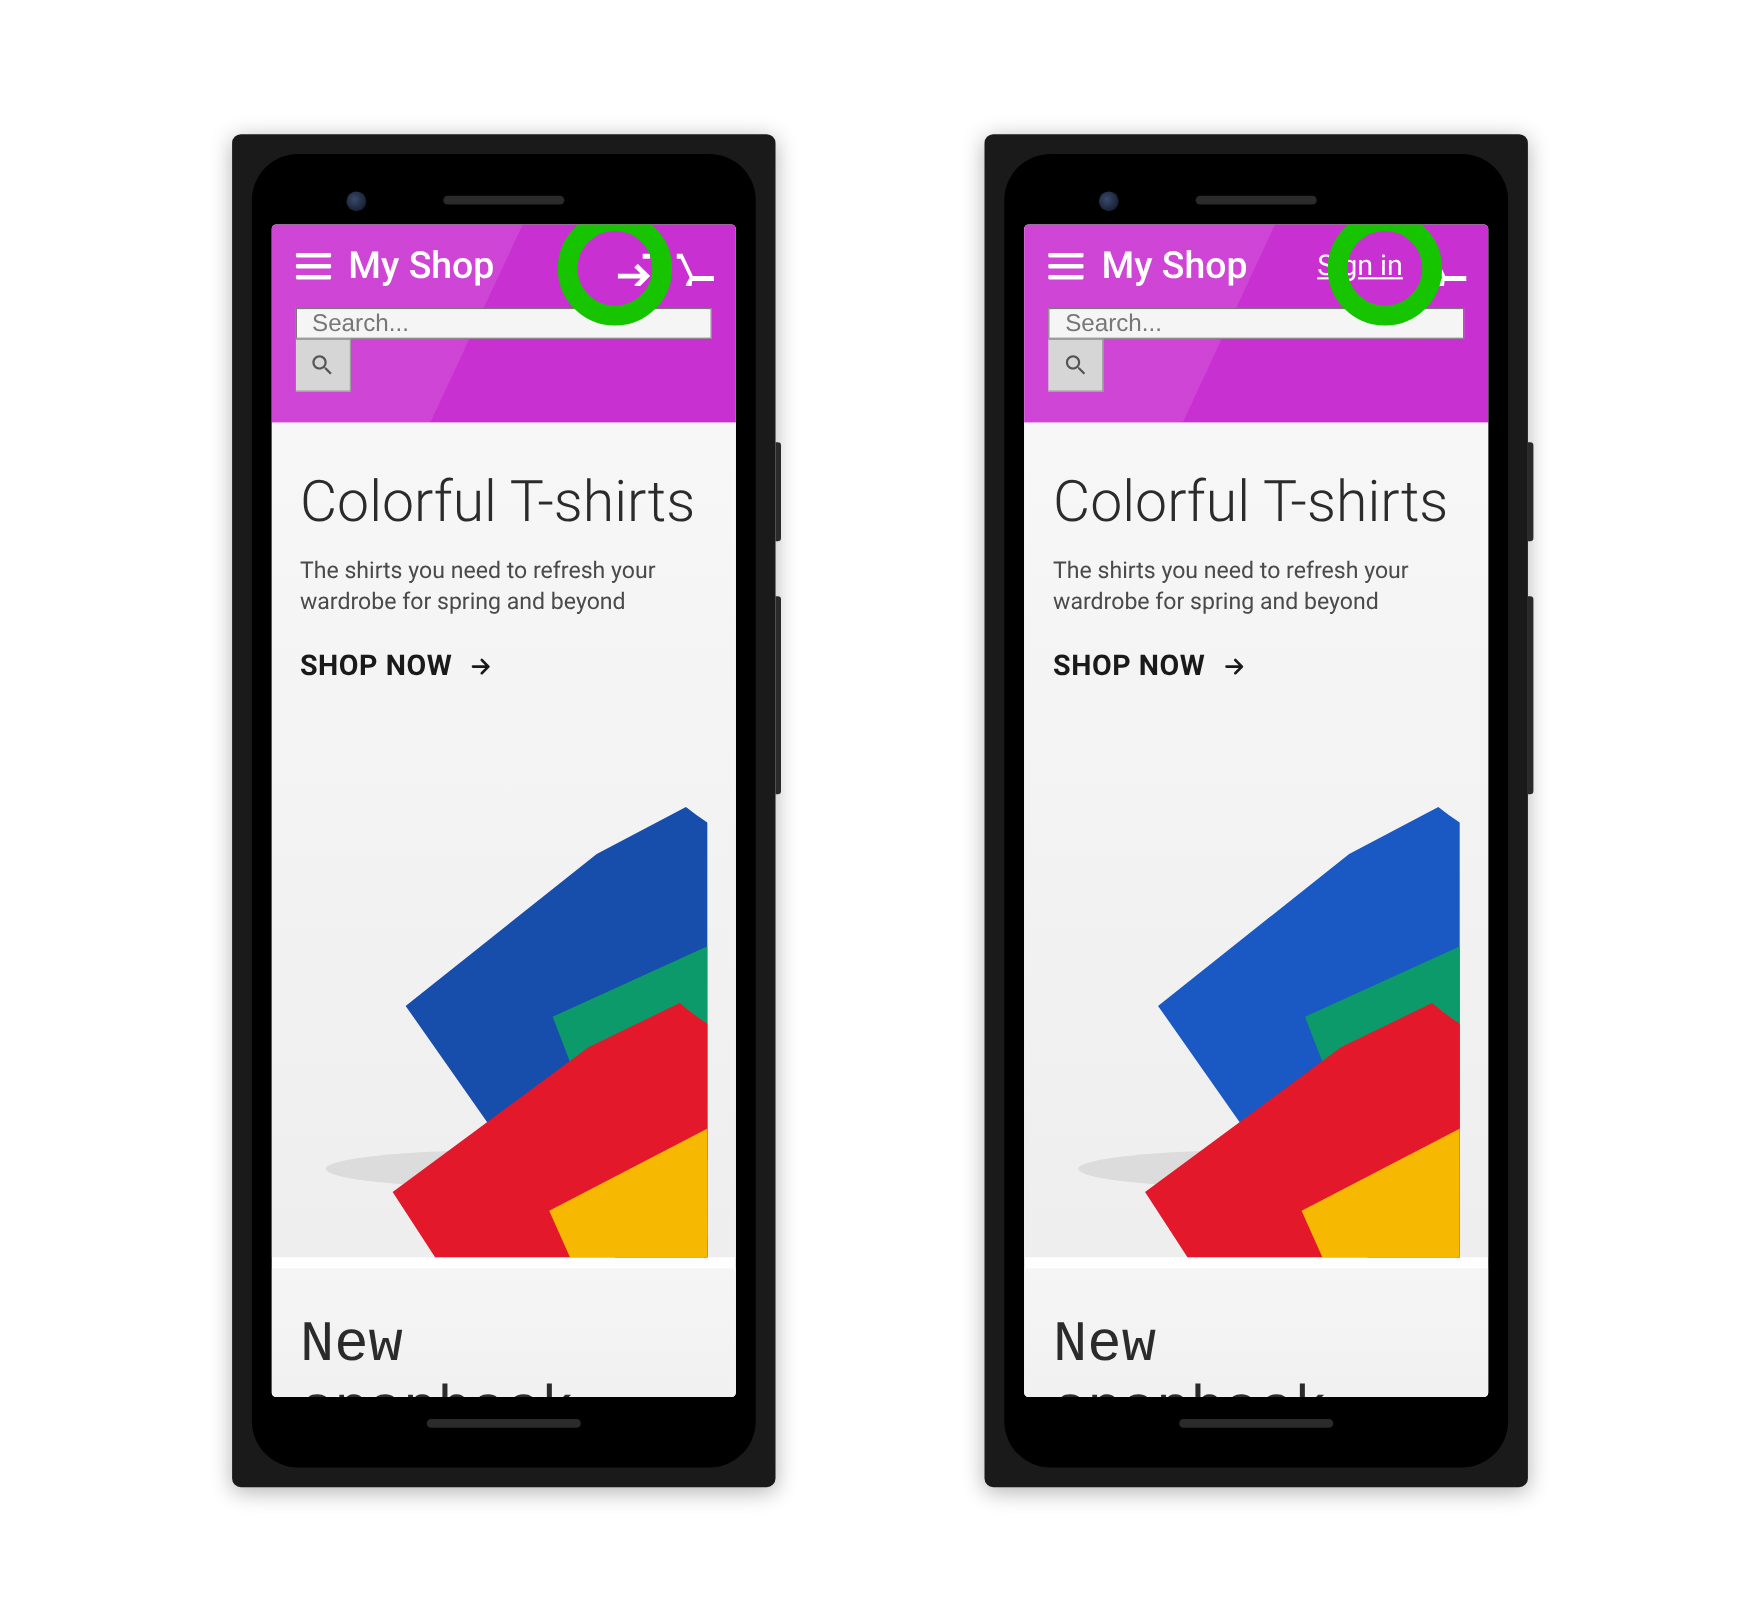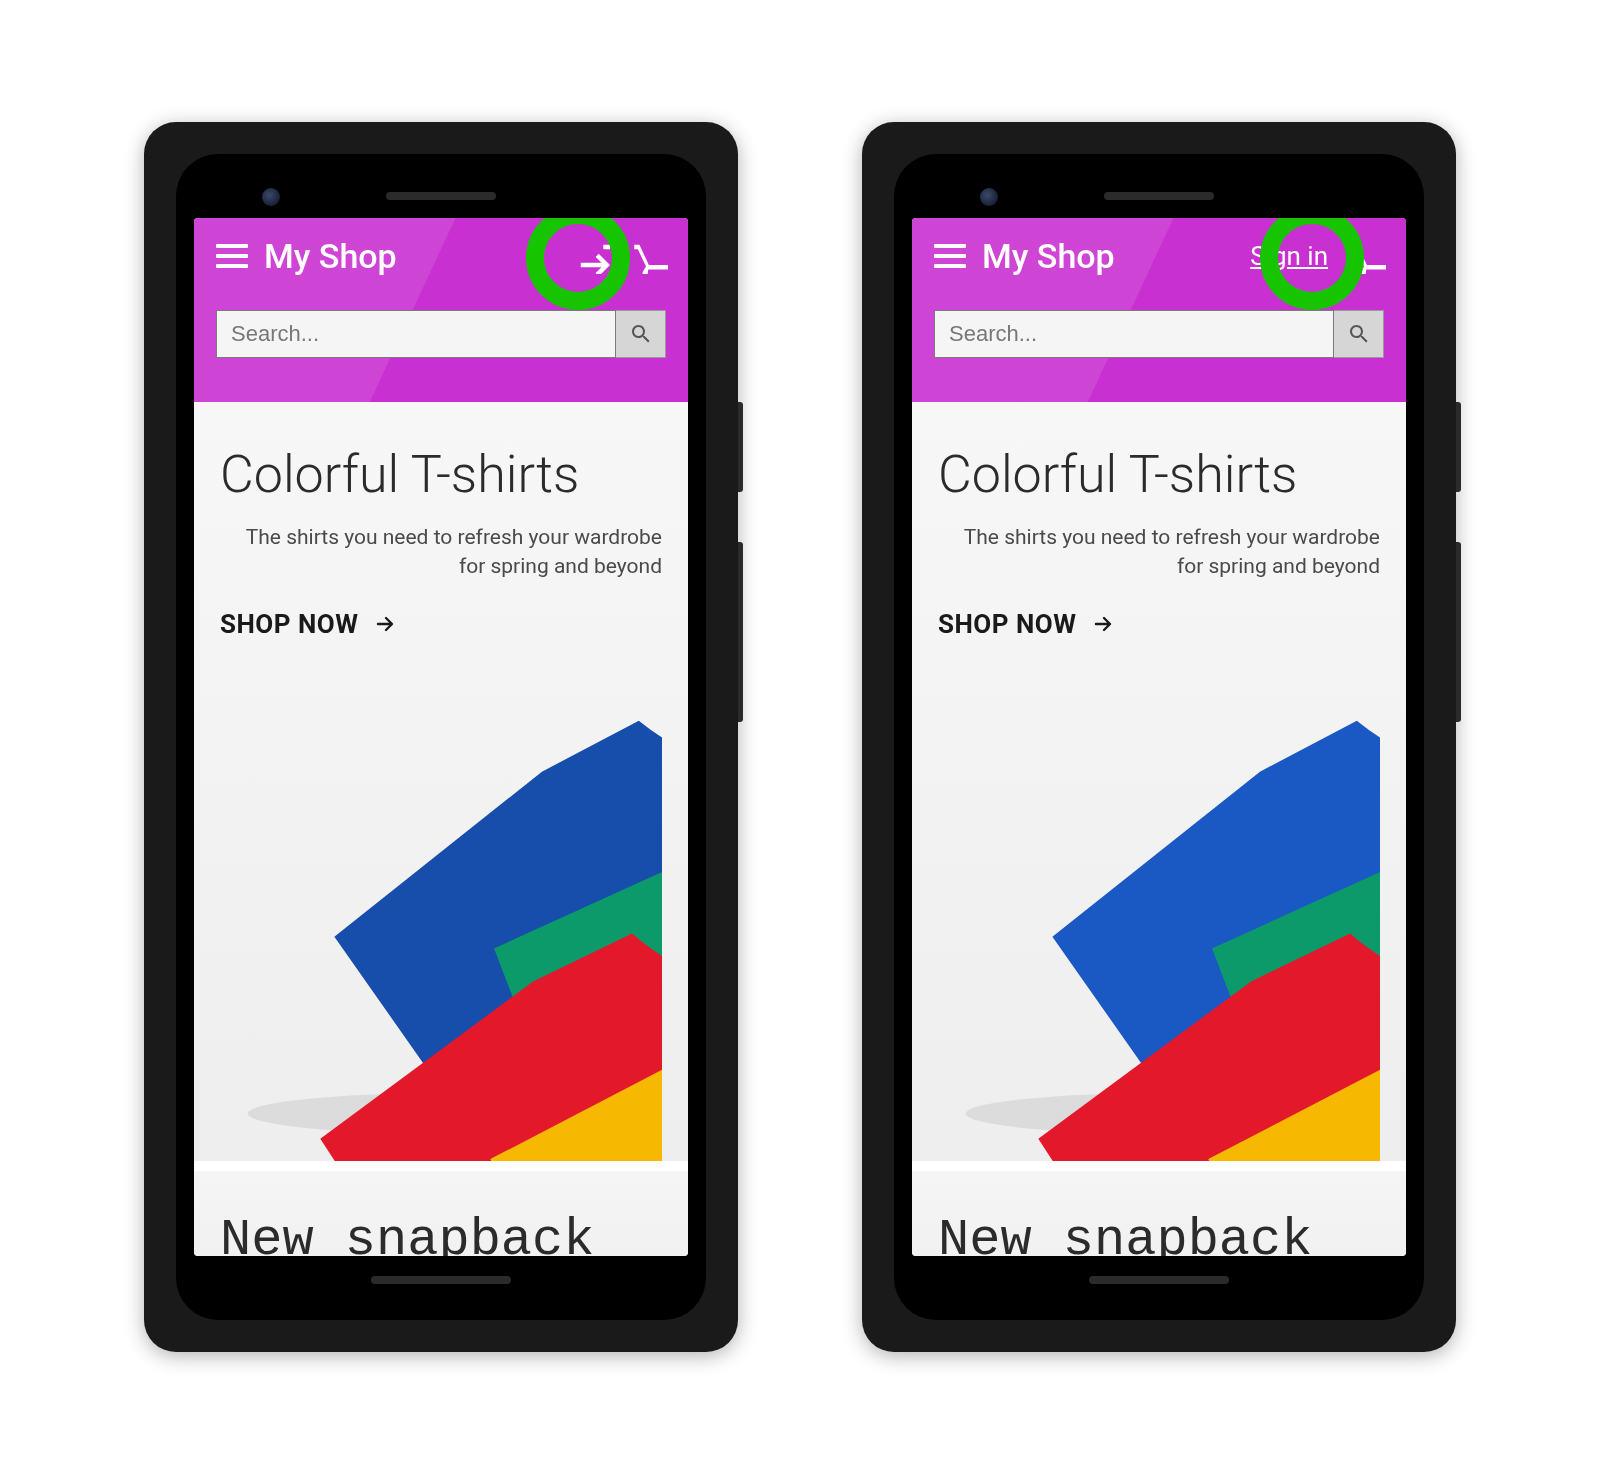--- a/index.html
+++ b/index.html
@@ -9,25 +9,25 @@
       width: 1600px;
       height: 1473px;
       display: flex;
       justify-content: space-evenly;
       align-items: center;
       padding: 20px;
     }
 
     
     .device {
-      width: 594px;
+      width: 494px;
       height: 1230px;
       background: #1a1a1a;
-      border-radius: 32px;
-      padding: 32px;
+      border-radius: 8px;
+      padding: 18px;
       position: relative;
       box-shadow: 0 4px 20px rgba(0,0,0,0.3);
     }
     .device-inner {
       background: #000;
       width: 100%;
       height: 100%;
       border-radius: 42px;
       padding: 10px;
       position: relative;
@@ -147,23 +147,24 @@
       border: 18px solid #17c400;
       border-radius: 50%;
       pointer-events: none;
       z-index: 5;
     }
     .screen-a .highlight-circle { top: -12px; right: 58px; }
     .screen-b .highlight-circle { top: -12px; right: 42px; }
 
     .search-row {
       display: flex;
-      margin: 16px 22px;
+      margin: 0 22px;
       position: relative;
       z-index: 1;
+      flex-direction: column;
     }
     .search-input {
       flex: 1;
       height: 48px;
       background: #f5f5f5;
       border: 1px solid #7a7a7a;
       padding: 0 14px;
       font-size: 22px;
       color: #555;
     }
@@ -189,21 +190,20 @@
       font-size: 52px;
       font-weight: 300;
       color: #2b2b2b;
       margin-bottom: 18px;
     }
     .section-sub {
       font-size: 21px;
       color: #4a4a4a;
       line-height: 1.4;
       margin-bottom: 28px;
-      text-align: right;
     }
     .shop-now {
       display: inline-flex;
       align-items: center;
       gap: 14px;
       font-size: 26px;
       font-weight: 700;
       letter-spacing: 0.5px;
       color: #1a1a1a;
       cursor: pointer;

